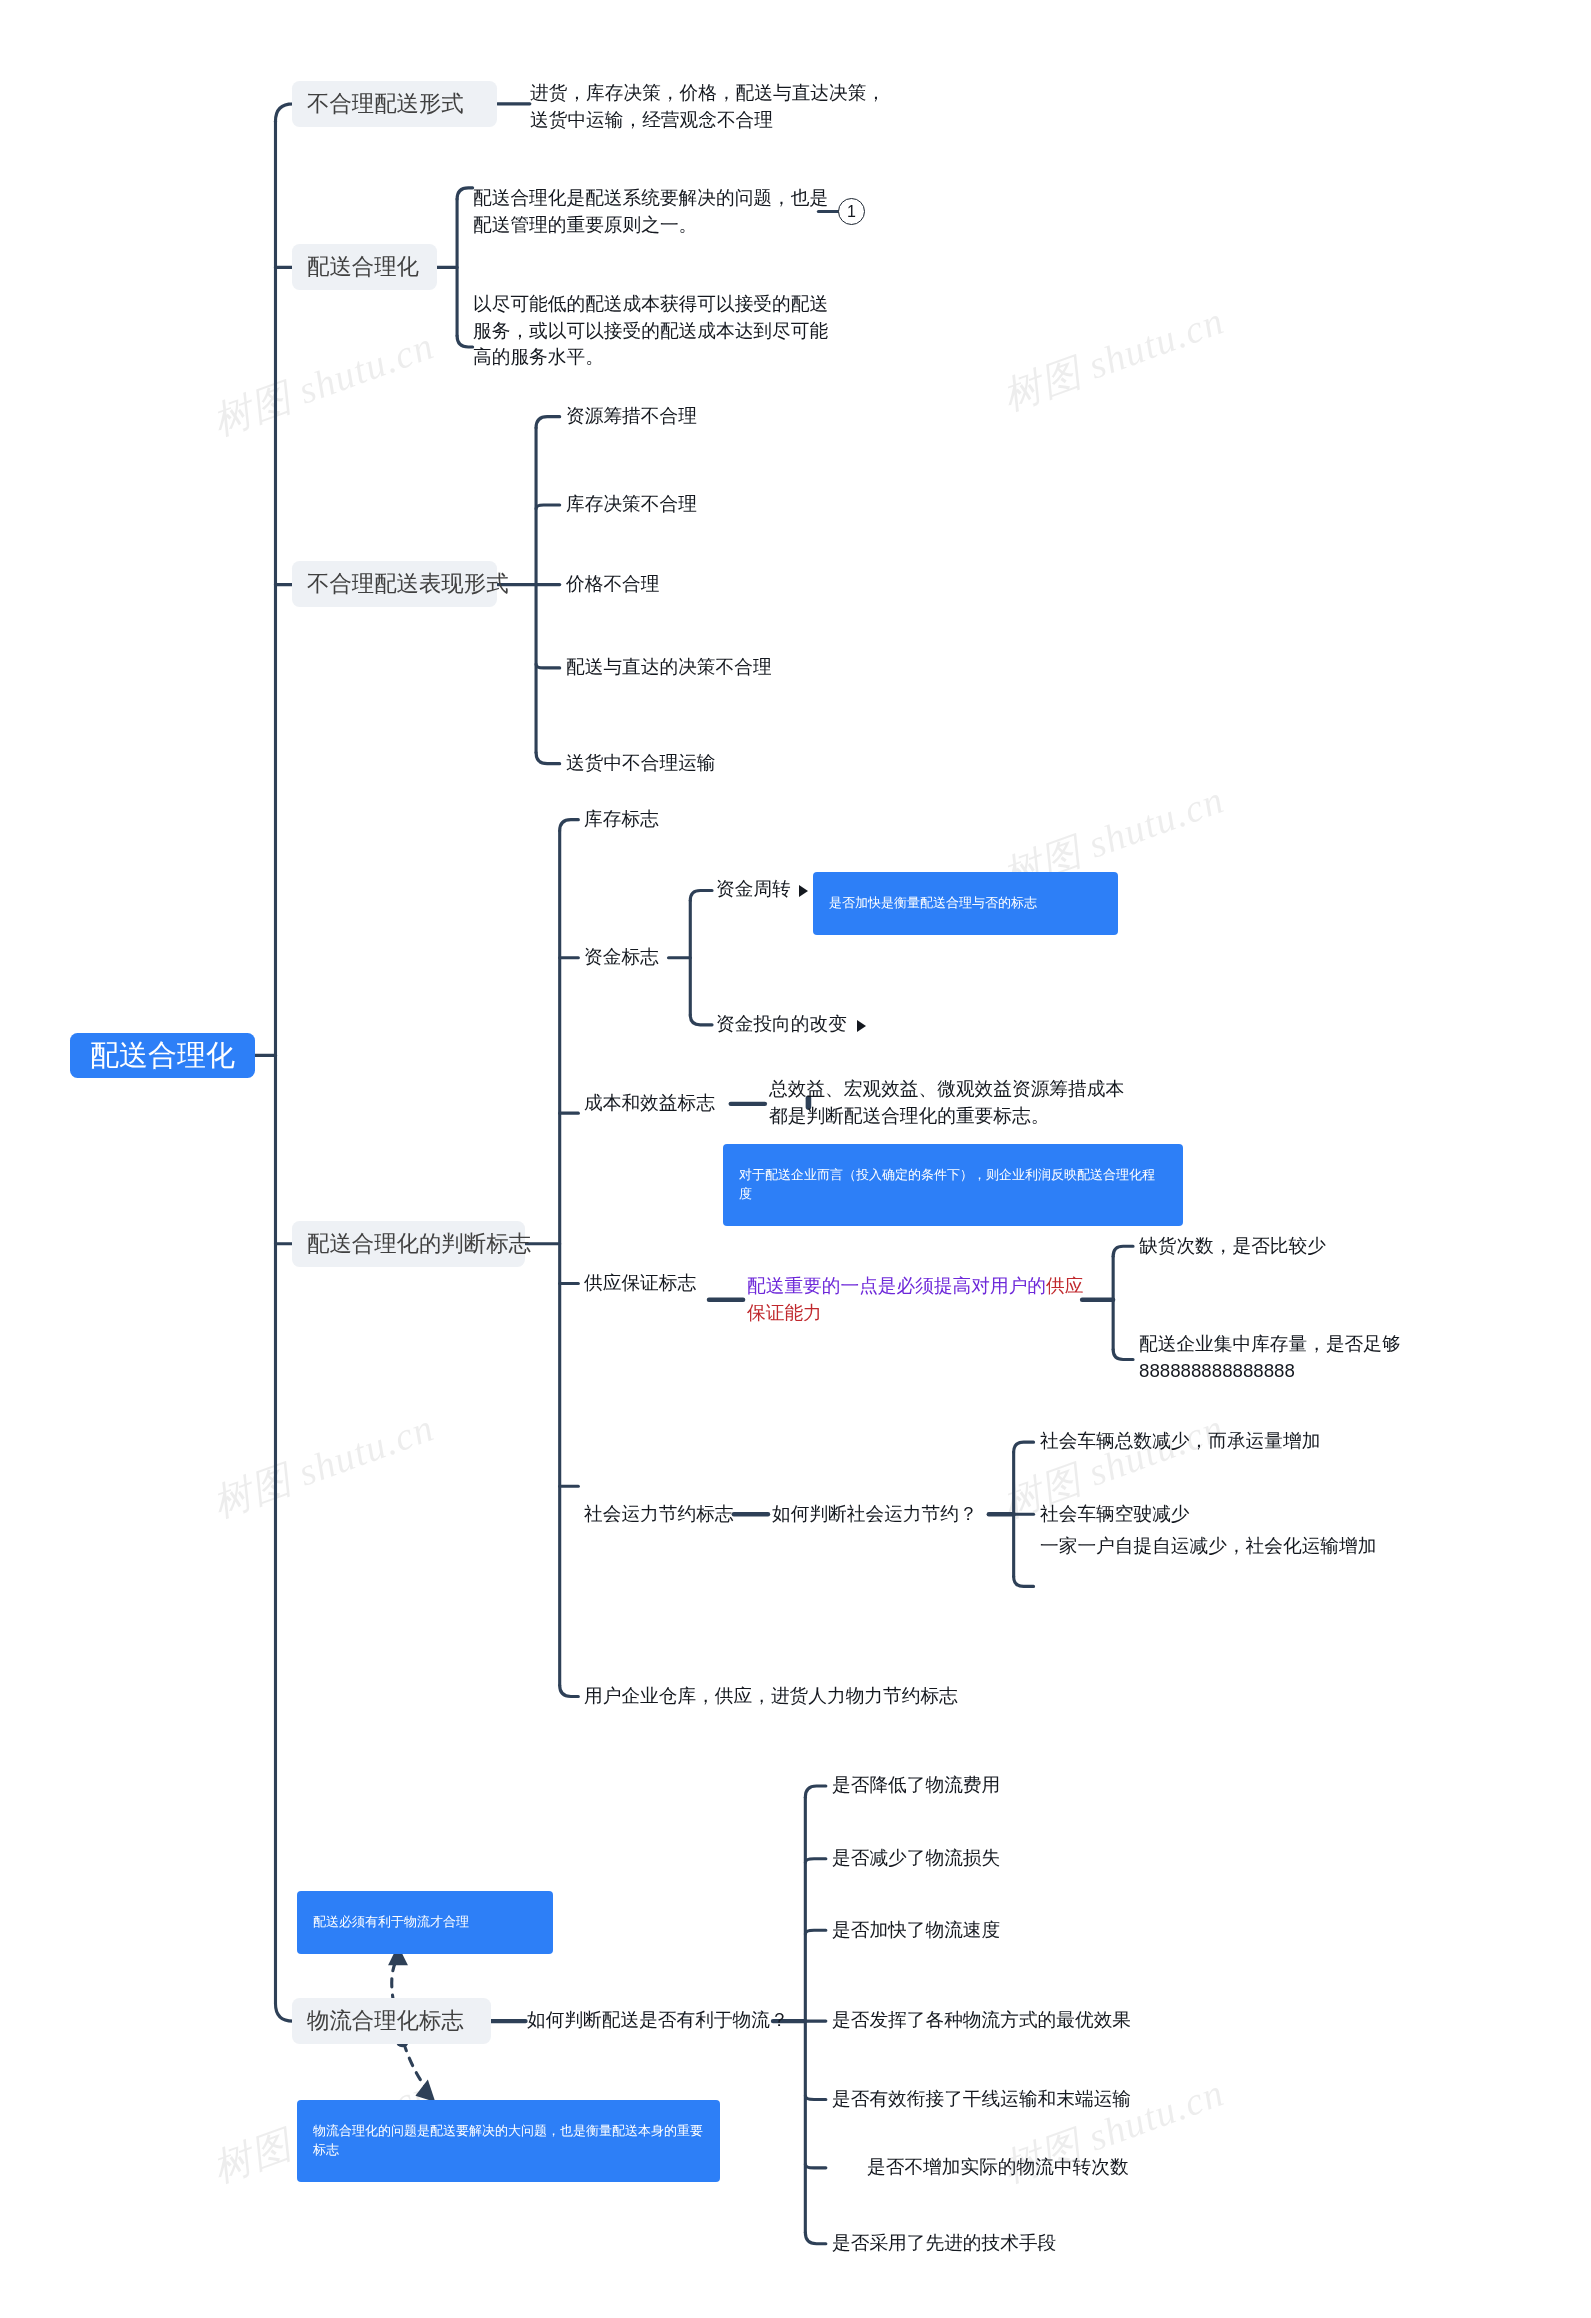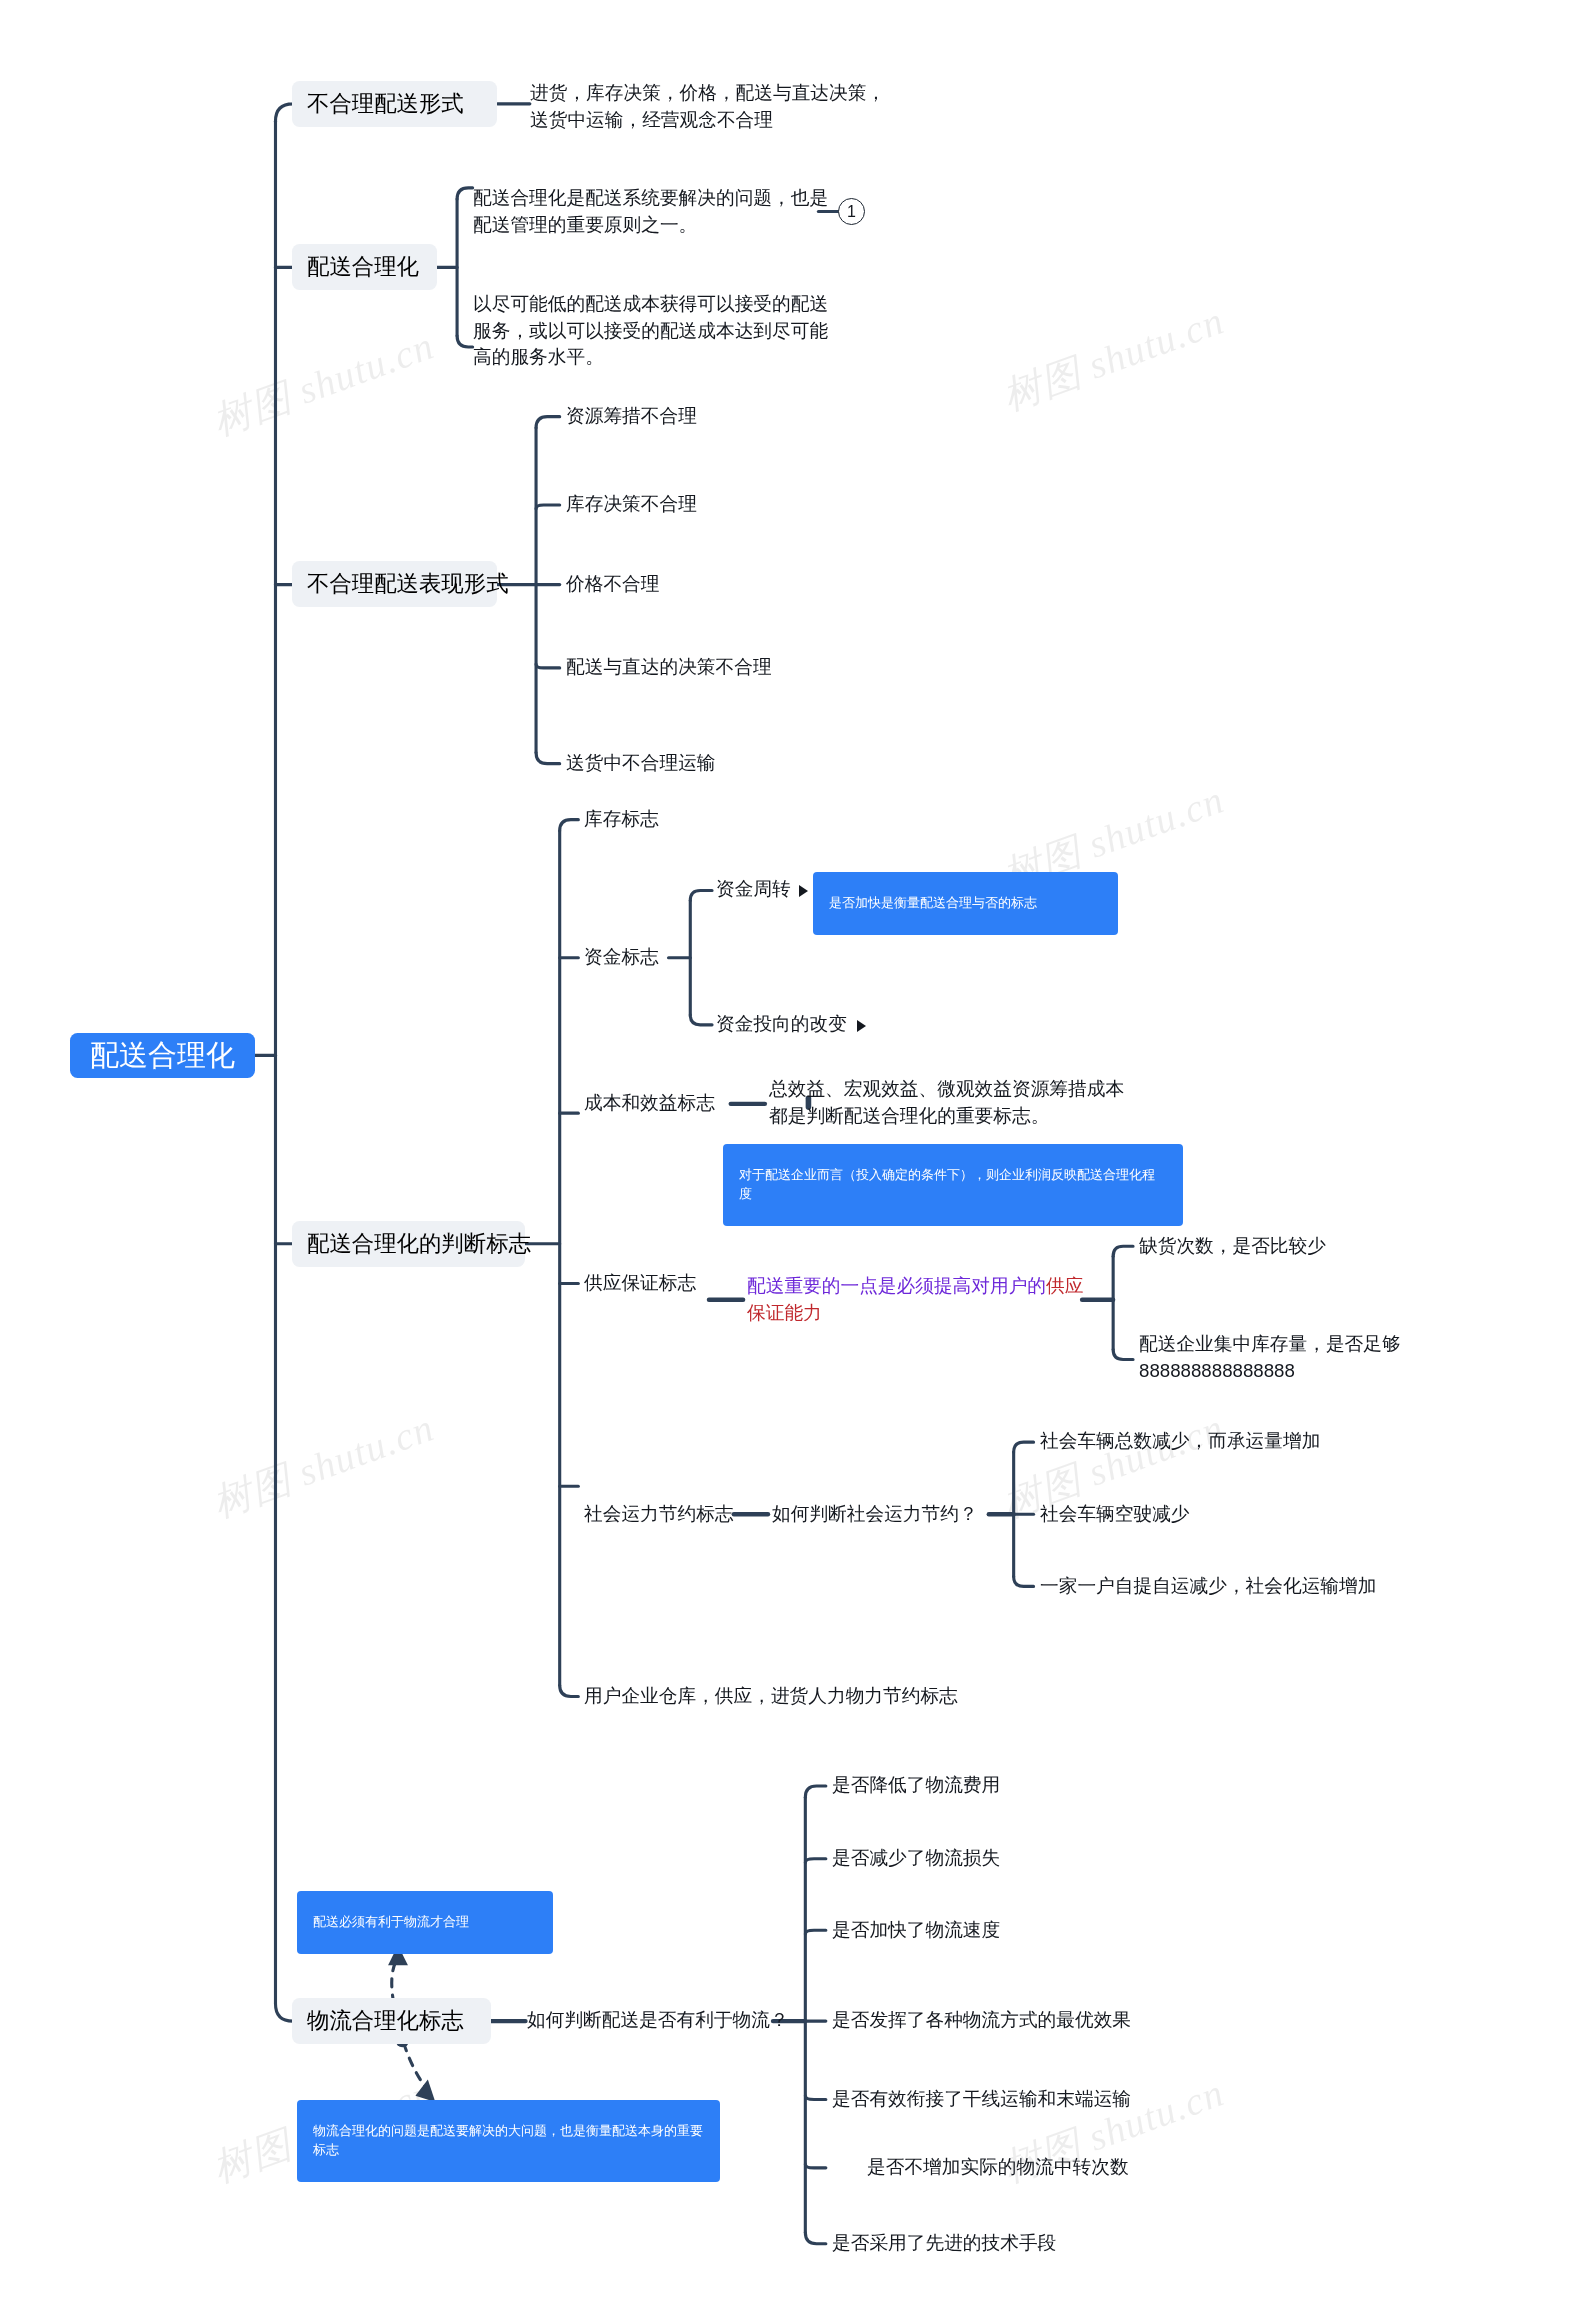--- a/index.html
+++ b/index.html
@@ -10,21 +10,21 @@
   
   .node{position:absolute;box-sizing:border-box;white-space:nowrap;}
   .node.wrap{white-space:normal;}
 
   .root{
     background:#2d7ff7;color:#ffffff;border-radius:7.5px;
     font-size:29px;line-height:1.25;padding:10px 18.7px;
     display:flex;align-items:center;justify-content:center;
   }
   .branch{
-    background:#eef1f5;color:#000000;border-radius:7.5px;
+    background:#eef1f5;color:#404040;border-radius:7.5px;
     font-size:22.4px;line-height:1.25;padding:7.5px 15px;
     display:flex;align-items:center;
   }
   .plain{
     color:#14181f;font-size:18.7px;line-height:1.42;
     display:flex;align-items:center;
   }
   .plain.wrap{display:block;}
   .bubble{
     background:#2d7ff7;color:#ffffff;border-radius:4px;
@@ -179,21 +179,21 @@
 
   <div class="node plain" style="left:584px;top:1271px;height:25px;">供应保证标志</div>
   <div class="node plain wrap" style="left:747px;top:1273px;width:348px;"><span class="cap">配送重要的一点是必须提高对用户的</span><span class="hl-red">供应保证能力</span></div>
   <div class="node plain" style="left:1139px;top:1234px;height:25px;">缺货次数，是否比较少</div>
   <div class="node plain wrap" style="left:1139px;top:1331px;width:348px;">配送企业集中库存量，是否足够888888888888888</div>
 
   <div class="node plain" style="left:584px;top:1502px;height:25px;">社会运力节约标志</div>
   <div class="node plain" style="left:772px;top:1502px;height:25px;">如何判断社会运力节约？</div>
   <div class="node plain" style="left:1040px;top:1429px;height:25px;">社会车辆总数减少，而承运量增加</div>
   <div class="node plain" style="left:1040px;top:1502px;height:25px;">社会车辆空驶减少</div>
-  <div class="node plain" style="left:1040px;top:1574px;height:25px;">一家一户自提自运减少，社会化运输增加</div>
+  <div class="node plain" style="left:1040px;top:1534px;height:25px;">一家一户自提自运减少，社会化运输增加</div>
 
   <div class="node plain" style="left:584px;top:1684px;height:25px;">用户企业仓库，供应，进货人力物力节约标志</div>
 
   <div class="node bubble" style="left:297px;top:1891px;width:256px;">配送必须有利于物流才合理</div>
   <div class="node branch" style="left:292px;top:1998px;width:199px;height:46px;">物流合理化标志</div>
   <div class="node bubble wrap" style="left:297px;top:2100px;width:423px;text-align:left;">物流合理化的问题是配送要解决的大问题，也是衡量配送本身的重要标志</div>
   <div class="node plain" style="left:527px;top:2008px;height:25px;">如何判断配送是否有利于物流？</div>
 
   <div class="node plain" style="left:832px;top:1773px;height:25px;">是否降低了物流费用</div>
   <div class="node plain" style="left:832px;top:1846px;height:25px;">是否减少了物流损失</div>

